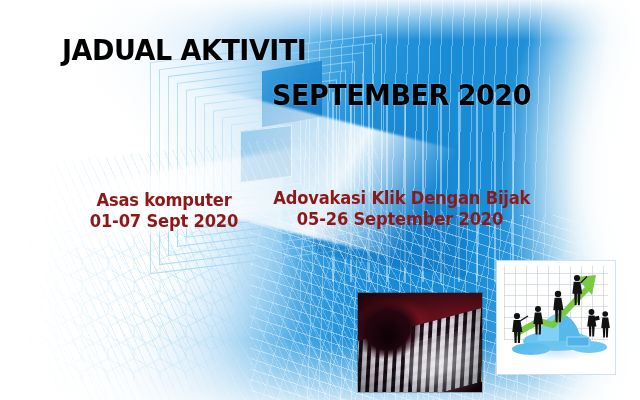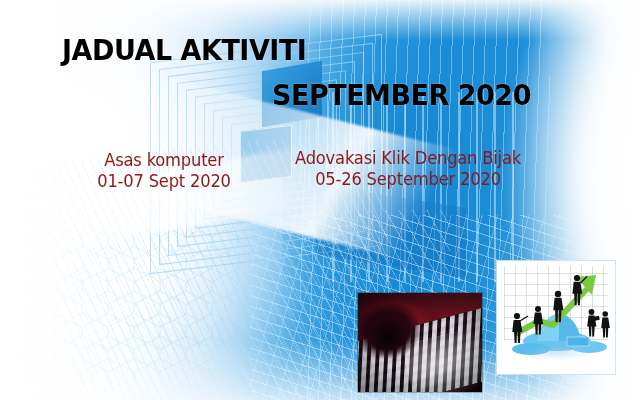--- a/index.html
+++ b/index.html
@@ -231,31 +231,32 @@
     white-space: nowrap;
     text-shadow: 0 0 2px rgba(255,255,255,0.45);
   }
   #title1 { left: 62px; top: 33px; font-size: 29px; transform: scaleX(0.93); transform-origin: left center; }
   #title2 { left: 272px; top: 78px; font-size: 29px; transform: scaleX(0.93); transform-origin: left center; }
 
   .event {
     position: absolute;
     color: #8E1717;
     font-family: "DejaVu Sans", sans-serif;
-    font-weight: normal;
+    font-weight: bold;
     text-align: center;
     white-space: nowrap;
     line-height: 1.22;
     letter-spacing: -0.2px;
+    margin-top: 40px;
   }
   .event .ev-name { display: block; font-size: 17px; transform: scaleX(0.96); }
   .event .ev-date { display: block; font-size: 17px; transform: scaleX(0.96); }
 
   #event1 { left: 74px;  top: 150px; width: 180px; }
-  #event2 { left: 276px; top: 148px; width: 264px; }
+  #event2 { left: 268px; top: 148px; width: 264px; }
   #event3 { left: 148px; top: 231px; width: 232px; }
 
   
   .photo {
     position: absolute;
     overflow: hidden;
   }
 
   
   #photo-laptop {

